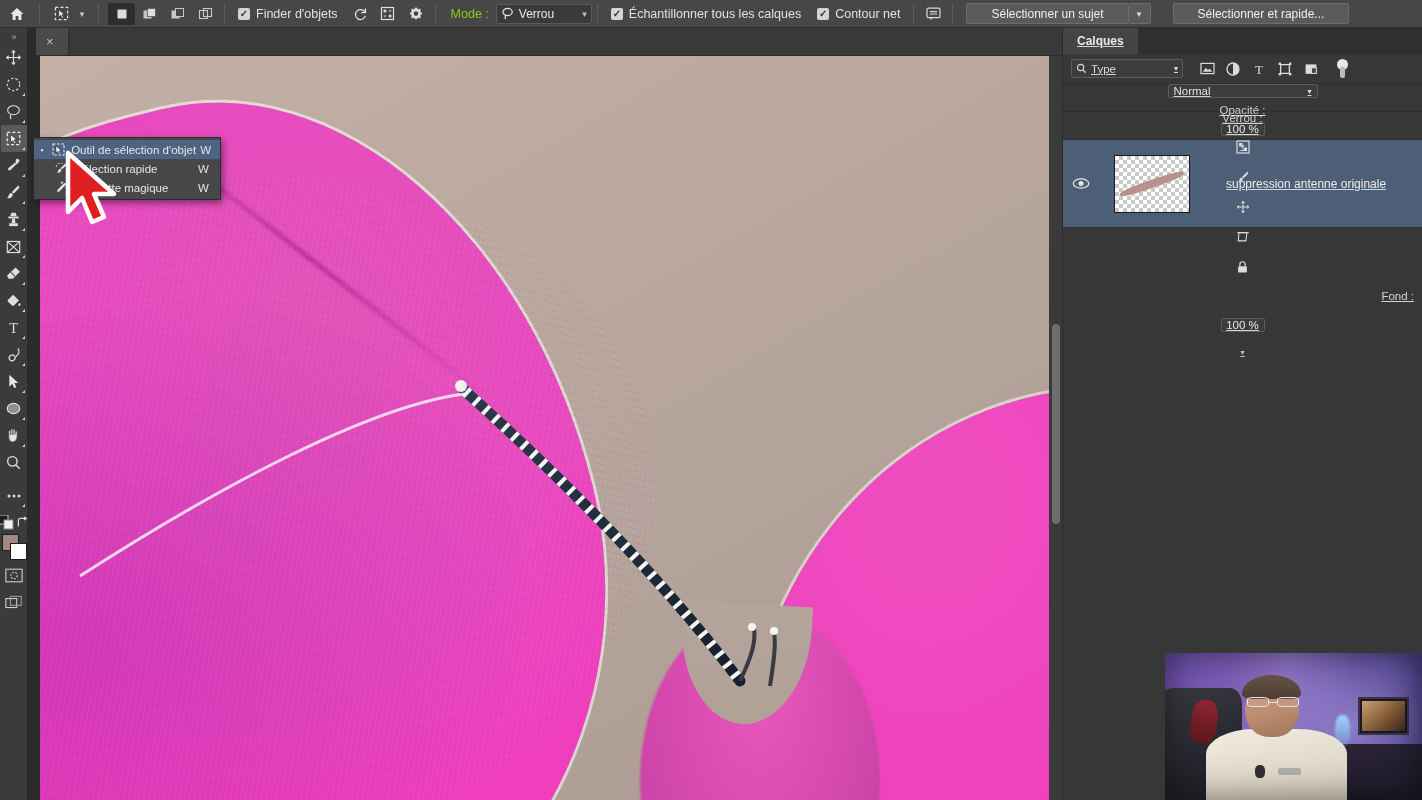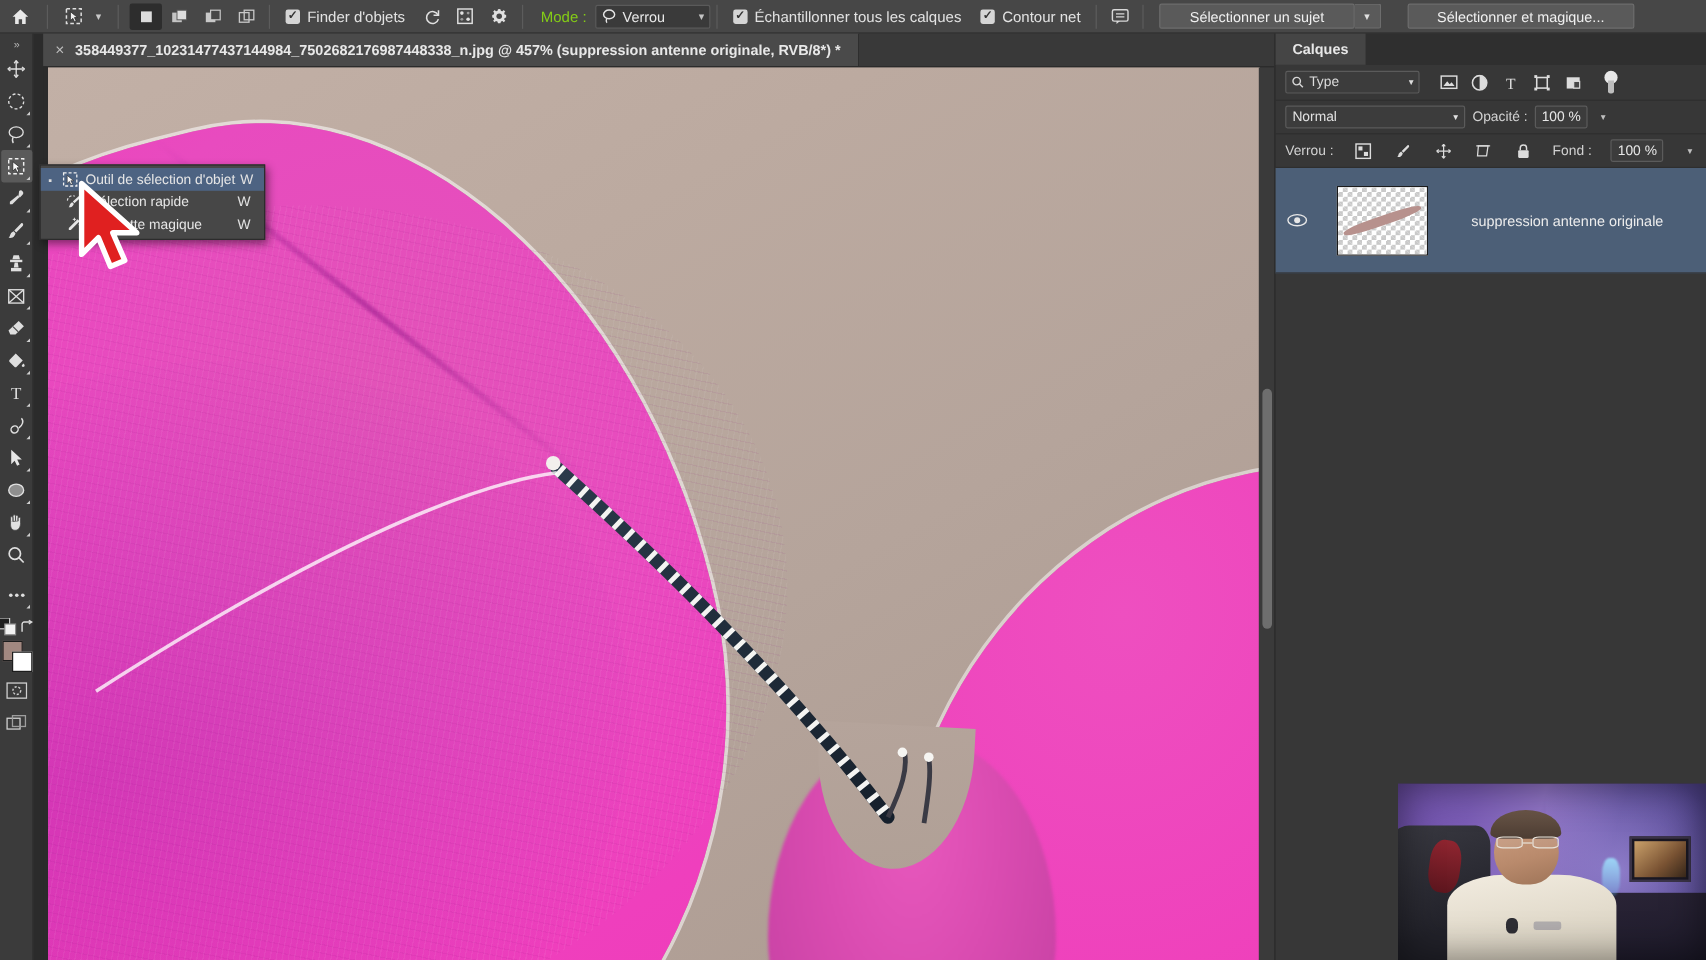--- a/index.html
+++ b/index.html
@@ -184,21 +184,21 @@
     background: linear-gradient(90deg, rgba(150,25,140,.0), rgba(150,25,140,.55), rgba(150,25,140,.0));
     transform: rotate(38deg); filter: blur(1.4px);
   }
 
   
   .antenna { position:absolute; left:0; top:0; width:1010px; height:744px; }
 
   
   .layers-panel {
     position: absolute; left: 1062px; top: 28px; width: 360px; height: 772px;
-    background: #373737; border-left: 1px solid #2b2b2b;
+    background: #373737; border-left: 1px solid #2b2b2b; text-decoration: underline;
   }
   .lp-tabs { height: 26px; display: flex; align-items: stretch; background: #2f2f2f;}
   .lp-tab {
     display: flex; align-items: center; padding: 0 14px; font-size: 12px; font-weight: 700;
     color: #e8e8e8; background: #454545;
   }
   .lp-filter-row {
     height: 30px; display: flex; align-items: center; gap: 0px; padding: 0 8px;
     border-bottom: 1px solid #2e2e2e;
   }
@@ -209,37 +209,39 @@
   .filter-select .dd-caret { margin-left:auto; font-size:8px;}
   .filter-icons { display: flex; align-items: center; gap: 2px; margin-left: 12px;}
   .fi { width: 24px; height: 22px; display: flex; align-items: center; justify-content: center;}
   .toggle-knob { margin-left: 12px; position: relative; width: 14px; height: 22px; }
   .toggle-knob .knob { position:absolute; left:2px; top:1px; width:11px; height:11px; border-radius:50%; background:#e8e8e8;}
   .toggle-knob .stem { position:absolute; left:5px; top:9px; width:5px; height:11px; background:#bdbdbd; border-radius:0 0 2px 2px;}
 
   .lp-blend-row {
     height: 28px; display: flex; align-items: center; padding: 0 8px; gap: 6px;
     border-bottom: 1px solid #2e2e2e;
+    flex-direction: column;
   }
   .blend-select {
     width: 150px; height: 19px; background: #3c3c3c; border: 1px solid #5b5b5b; border-radius: 2px;
     display: flex; align-items: center; padding: 0 5px; font-size: 11.5px; color: #e2e2e2;
   }
   .blend-select .dd-caret { margin-left: auto; font-size: 8px;}
   .lbl { font-size: 11.5px; color: #d2d2d2; white-space: nowrap;}
   .num-field {
     height: 19px; min-width: 44px; background: #3c3c3c; border: 1px solid #5b5b5b; border-radius: 2px;
     display: flex; align-items: center; justify-content: center; font-size: 11.5px; color: #e8e8e8;
     padding: 0 4px;
   }
   .num-caret { width: 14px; text-align:center; font-size:8px; color:#c0c0c0;}
 
   .lp-lock-row {
     height: 28px; display: flex; align-items: center; padding: 0 8px; gap: 16px;
     border-bottom: 1px solid #2e2e2e;
+    flex-direction: column;
   }
   .lock-ico { width: 21px; height: 20px; display:flex;align-items:center;justify-content:center;}
 
   .layer-row {
     height: 88px; display: flex; align-items: center; gap: 16px;
     border-bottom: 1px solid #303030;
   }
   .layer-row.selected { background: #4c5f77; }
   .eye-cell { width: 35px; display: flex; align-items: center; justify-content: center;}
   .thumb-cell { width: 88px; display: flex; align-items: center; justify-content: flex-start;}
@@ -475,27 +477,26 @@
         <path d="M5.4 11.6 L5.4 14 L8.3 11.6 Z" fill="#d8d8d8"></path>
         <path d="M5 5.6h7M5 8h7" stroke="#d8d8d8" stroke-width="1.1"></path>
       </svg>
     </div>
     <div class="sep-v"></div>
 
     <div style="display:flex;align-items:center;margin-left:8px;">
       <div class="btn-pill">Sélectionner un sujet</div>
       <div class="btn-pill-caret">▾</div>
     </div>
-    <div class="btn-pill" style="margin-left:22px;">Sélectionner et magique...</div>
+    <div class="btn-pill" style="margin-left:22px;">Sélectionner et rapide...</div>
   </div>
 
   <div class="tab-bar">
     <div class="doc-tab">
       <span class="tab-close">×</span>
-      <span>358449377_10231477437144984_7502682176987448338_n.jpg @ 457% (suppression antenne originale, RVB/8*) *</span>
     </div>
   </div>
 
   <div class="toolbar">
     <div class="tb-collapse">»</div>
 
     <div class="tb-item">
       <svg width="17" height="17" viewBox="0 0 18 18" fill="none" stroke="#dedede" stroke-width="1.2">
         <path d="M9 1.6v14.8M1.6 9h14.8"></path>
         <path d="M9 1.6 7.2 3.9M9 1.6 10.8 3.9M9 16.4 7.2 14.1M9 16.4 10.8 14.1M1.6 9 3.9 7.2M1.6 9 3.9 10.8M16.4 9 14.1 7.2M16.4 9 14.1 10.8" fill="#dedede"></path>

